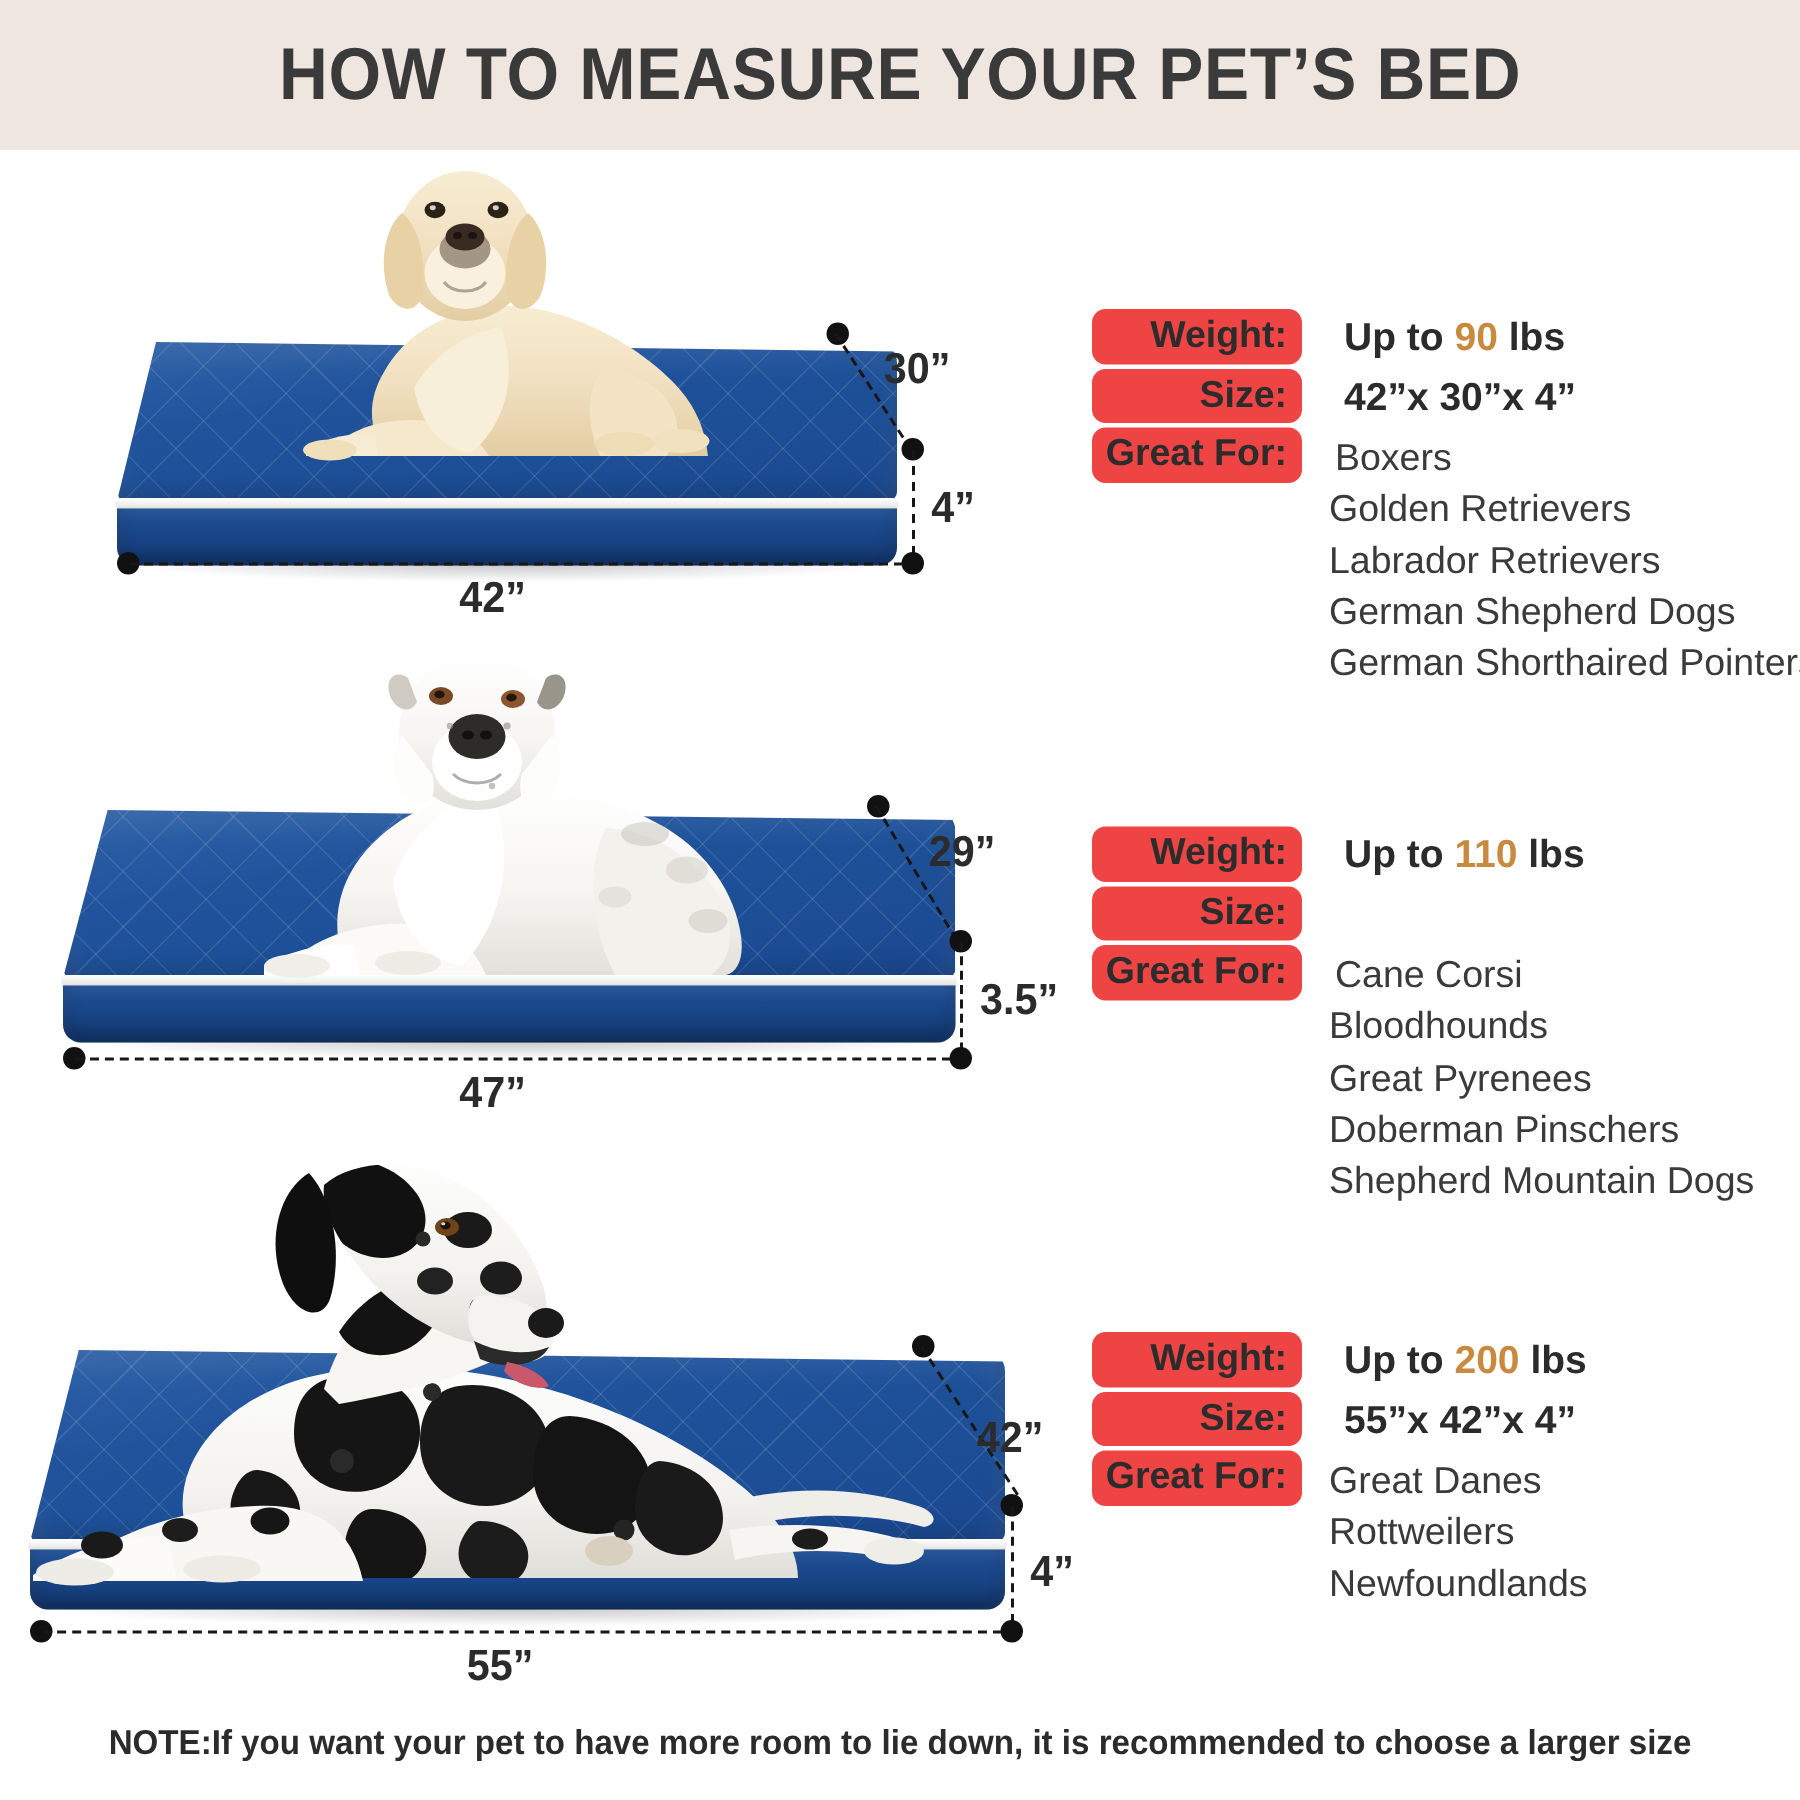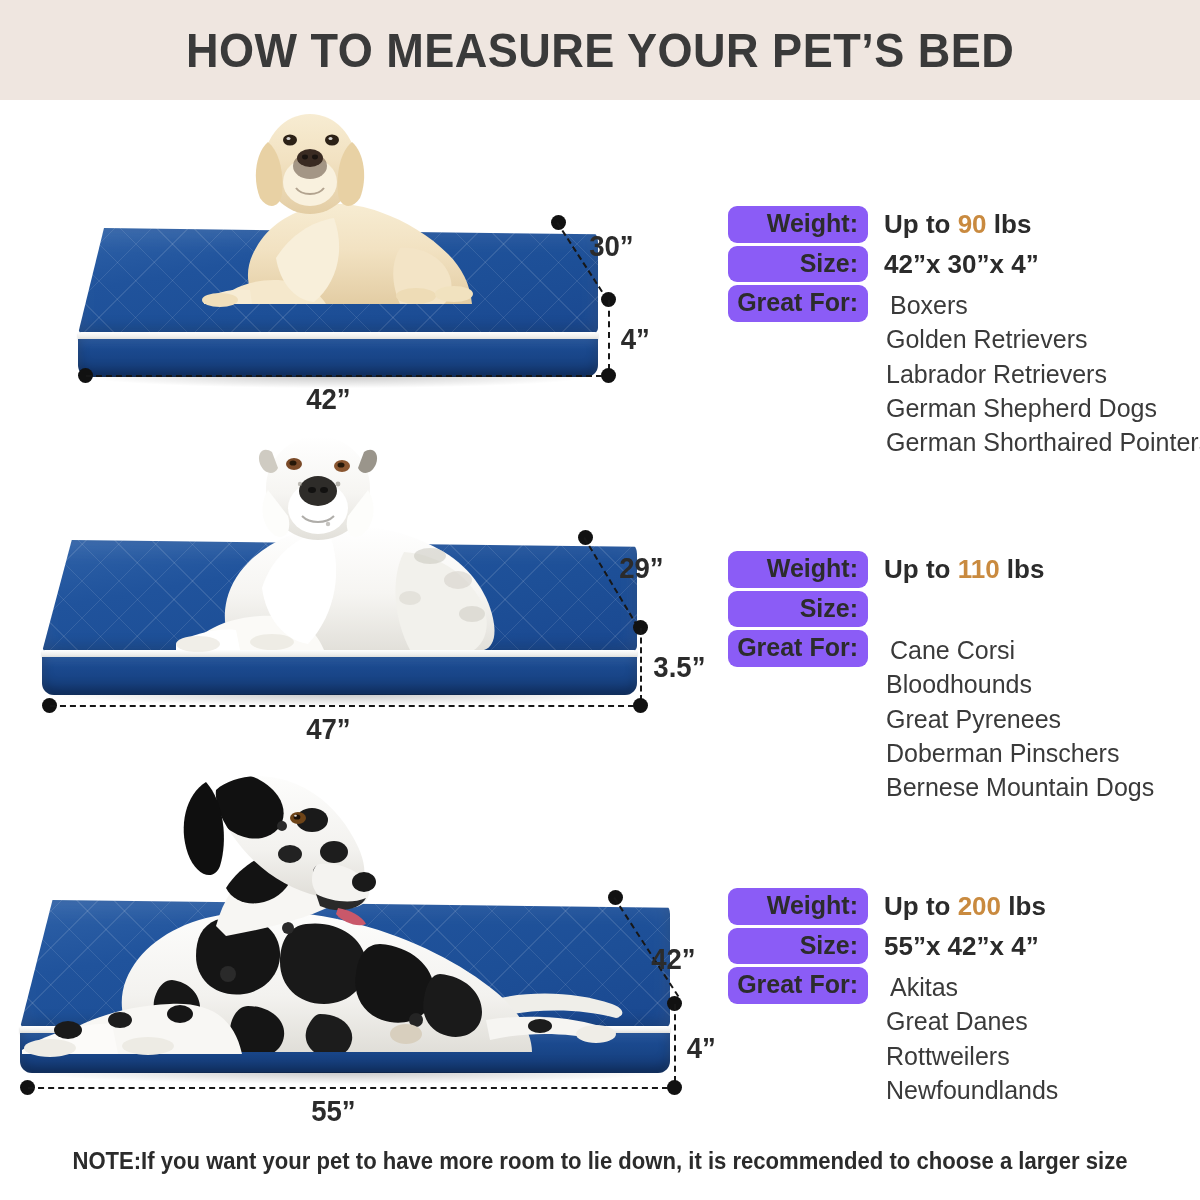--- a/index.html
+++ b/index.html
@@ -90,31 +90,31 @@
     color:#2b2b2b;
     transform:scaleX(0.95);
     white-space:nowrap;
   }
 
   
   .info{ position:absolute; }
   .info-row{ display:flex; align-items:flex-start; margin-bottom:3px; }
   .pill{
     width:140px; flex:0 0 140px;
-    background:#8b5cf6;
+    background:#ef4444;
     border-radius:9px;
     padding:3px 10px 4px 0;
     text-align:right;
     font-size:25px;
     font-weight:bold;
     color:#2c2c2c;
     line-height:1.18;
   }
   .val{
-    padding-left:16px;
+    padding-left:28px;
     font-size:26px;
     color:#2b2b2b;
     line-height:1.22;
     padding-top:3px;
     white-space:nowrap;
   }
   .val .accent{ color:#c98a3f; font-weight:bold; }
   .val.bold{ font-weight:bold; }
   .breeds{ padding-left:18px; padding-top:3px; }
   .breed{
@@ -329,21 +329,21 @@
     <div class="info-row">
       <div class="pill">Size:</div>
     </div>
     <div class="info-row">
       <div class="pill">Great For:</div>
       <div class="breeds">
         <div class="breed breed-first">Cane Corsi</div>
         <div class="breed">Bloodhounds</div>
         <div class="breed">Great Pyrenees</div>
         <div class="breed">Doberman Pinschers</div>
-        <div class="breed">Bernese Mountain Dogs</div>
+        <div class="breed">Shepherd Mountain Dogs</div>
       </div>
     </div>
   </div>
 </div>
 
 <div class="section sec3">
 
   <div class="bed-wrap" style="left:20px; top:140px; width:650px; height:190px;">
     <div class="bed">
       <div class="bed-top" style="top:0; height:128px; border-radius:14px 14px 6px 6px;
@@ -472,21 +472,20 @@
         <span>lbs</span>
       </div>
     </div>
     <div class="info-row">
       <div class="pill">Size:</div>
       <div class="val bold">55”x 42”x 4”</div>
     </div>
     <div class="info-row">
       <div class="pill">Great For:</div>
       <div class="breeds">
-        <div class="breed breed-first">Akitas</div>
         <div class="breed">Great Danes</div>
         <div class="breed">Rottweilers</div>
         <div class="breed">Newfoundlands</div>
       </div>
     </div>
   </div>
 </div>
 
 <div class="note">NOTE:If you want your pet to have more room to lie down, it is recommended to choose a larger size</div>
 

